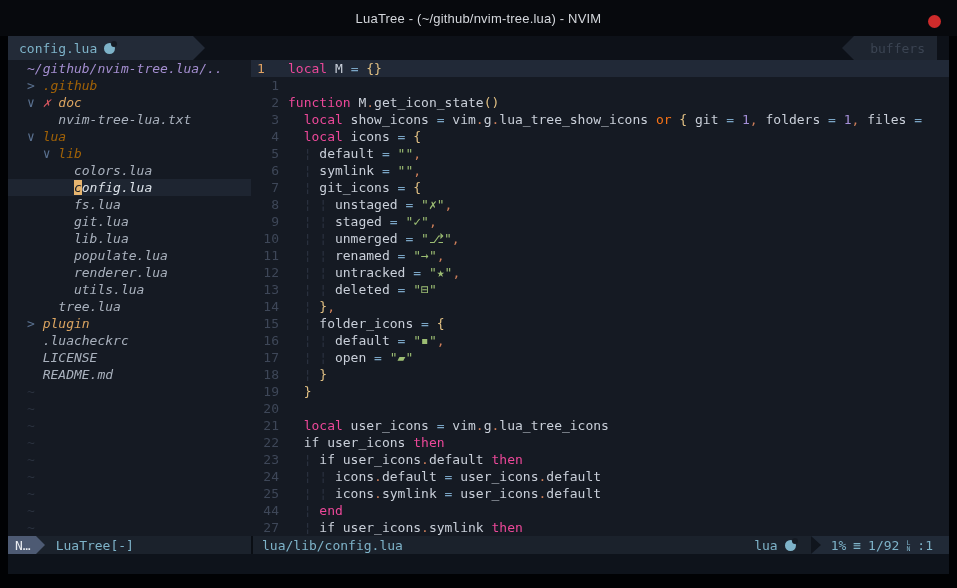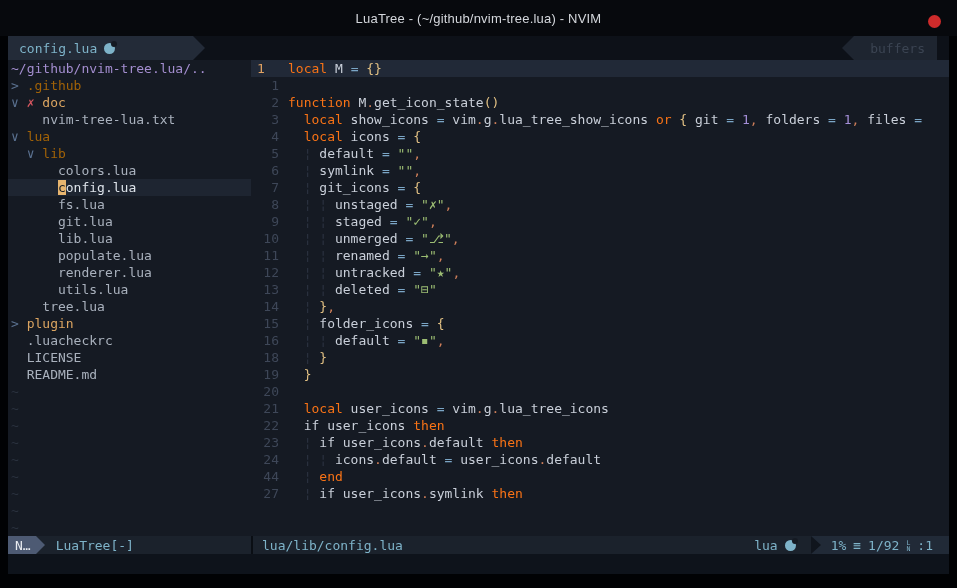--- a/index.html
+++ b/index.html
@@ -33,41 +33,41 @@
 
   .lua-icon { width:11px; height:11px; border-radius:50%; background:#7eb3c9;
               position:relative; display:inline-block; flex:none; }
   .lua-icon::after { content:""; position:absolute; right:-1px; top:-1px; width:4px; height:4px;
                      border-radius:50%; background:#151a23; box-shadow:0 0 0 1px #151a23; }
 
   
   .main { position:absolute; top:24px; left:0; width:941px; height:476px; display:flex; }
 
   .tree { width:243px; height:476px; overflow:hidden; white-space:pre; }
-  .trow { height:17px; padding-left:3px; }
+  .trow { height:17px; padding-left:19px;font-style:italic; }
   .tcur { background:#1e2531; }
   .tc-root  { color:#a48ed0; }
   .tc-dir   { color:#a16207; }
   .tc-odir  { color:#dca561;text-align:center; }
   .tc-ch    { color:#5a7190; }
   .tc-gitx  { color:#d5565f; }
   .tc-file  { color:#a9b1bd; }
   .tc-fileb { color:#dde3ea; }
   .tc-cursor{ background:#e7b56f; color:#141a24; }
   .tc-tilde { color:#2a313e; }
   .tc-fg    { color:#a9b1bd; }
 
   .editor { flex:1; height:476px; overflow:hidden; }
   .crow { display:flex; height:17px; white-space:pre; }
   .cline { background:#212937; }
   .lnum { width:22px; margin-left:6px; text-align:right; color:#3e4758; flex:none; }
   .lnum.cur { text-align:left; color:#e0a263; }
   .codetxt { margin-left:9px; }
 
-  .tk-kw { color:#f97316; }
+  .tk-kw { color:#ec4899; }
   .tk-fg { color:#c9cfd9; }
   .tk-op { color:#7ba6c6; }
   .tk-ko { color:#f97316; }
   .tk-br { color:#e2c184; }
   .tk-pu { color:#cf7f5a; }
   .tk-st { color:#9cbd73; }
   .tk-nu { color:#a48fd8; }
   .tk-ig { color:#2c3442; }
 
   
@@ -127,27 +127,29 @@
         <div class="crow"><span class="lnum">7</span><span class="codetxt"><span class="tk-fg">  </span><span class="tk-ig">¦</span><span class="tk-fg"> git_icons </span><span class="tk-op">=</span><span class="tk-br"> {</span></span></div>
         <div class="crow"><span class="lnum">8</span><span class="codetxt"><span class="tk-fg">  </span><span class="tk-ig">¦ ¦</span><span class="tk-fg"> unstaged </span><span class="tk-op">=</span><span class="tk-st"> "✗"</span><span class="tk-pu">,</span></span></div>
         <div class="crow"><span class="lnum">9</span><span class="codetxt"><span class="tk-fg">  </span><span class="tk-ig">¦ ¦</span><span class="tk-fg"> staged </span><span class="tk-op">=</span><span class="tk-st"> "✓"</span><span class="tk-pu">,</span></span></div>
         <div class="crow"><span class="lnum">10</span><span class="codetxt"><span class="tk-fg">  </span><span class="tk-ig">¦ ¦</span><span class="tk-fg"> unmerged </span><span class="tk-op">=</span><span class="tk-st"> "⎇"</span><span class="tk-pu">,</span></span></div>
         <div class="crow"><span class="lnum">11</span><span class="codetxt"><span class="tk-fg">  </span><span class="tk-ig">¦ ¦</span><span class="tk-fg"> renamed </span><span class="tk-op">=</span><span class="tk-st"> "→"</span><span class="tk-pu">,</span></span></div>
         <div class="crow"><span class="lnum">12</span><span class="codetxt"><span class="tk-fg">  </span><span class="tk-ig">¦ ¦</span><span class="tk-fg"> untracked </span><span class="tk-op">=</span><span class="tk-st"> "★"</span><span class="tk-pu">,</span></span></div>
         <div class="crow"><span class="lnum">13</span><span class="codetxt"><span class="tk-fg">  </span><span class="tk-ig">¦ ¦</span><span class="tk-fg"> deleted </span><span class="tk-op">=</span><span class="tk-st"> "⊟"</span></span></div>
         <div class="crow"><span class="lnum">14</span><span class="codetxt"><span class="tk-fg">  </span><span class="tk-ig">¦</span><span class="tk-fg"> </span><span class="tk-br">}</span><span class="tk-pu">,</span></span></div>
         <div class="crow"><span class="lnum">15</span><span class="codetxt"><span class="tk-fg">  </span><span class="tk-ig">¦</span><span class="tk-fg"> folder_icons </span><span class="tk-op">=</span><span class="tk-br"> {</span></span></div>
         <div class="crow"><span class="lnum">16</span><span class="codetxt"><span class="tk-fg">  </span><span class="tk-ig">¦ ¦</span><span class="tk-fg"> default </span><span class="tk-op">=</span><span class="tk-st"> "▪"</span><span class="tk-pu">,</span></span></div>
+        <div class="crow"><span class="lnum">17</span><span class="codetxt"><span class="tk-fg">  </span><span class="tk-ig">¦ ¦</span><span class="tk-fg"> open </span><span class="tk-op">=</span><span class="tk-st"> "▰"</span></span></div>
         <div class="crow"><span class="lnum">18</span><span class="codetxt"><span class="tk-fg">  </span><span class="tk-ig">¦</span><span class="tk-fg"> </span><span class="tk-br">}</span></span></div>
         <div class="crow"><span class="lnum">19</span><span class="codetxt"><span class="tk-fg">  </span><span class="tk-br">}</span></span></div>
         <div class="crow"><span class="lnum">20</span><span class="codetxt"></span></div>
         <div class="crow"><span class="lnum">21</span><span class="codetxt"><span class="tk-fg">  </span><span class="tk-kw">local</span><span class="tk-fg"> user_icons </span><span class="tk-op">=</span><span class="tk-fg"> vim</span><span class="tk-pu">.</span><span class="tk-fg">g</span><span class="tk-pu">.</span><span class="tk-fg">lua_tree_icons</span></span></div>
         <div class="crow"><span class="lnum">22</span><span class="codetxt"><span class="tk-fg">  if user_icons </span><span class="tk-kw">then</span></span></div>
         <div class="crow"><span class="lnum">23</span><span class="codetxt"><span class="tk-fg">  </span><span class="tk-ig">¦</span><span class="tk-fg"> if user_icons</span><span class="tk-pu">.</span><span class="tk-fg">default </span><span class="tk-kw">then</span></span></div>
         <div class="crow"><span class="lnum">24</span><span class="codetxt"><span class="tk-fg">  </span><span class="tk-ig">¦ ¦</span><span class="tk-fg"> icons</span><span class="tk-pu">.</span><span class="tk-fg">default </span><span class="tk-op">=</span><span class="tk-fg"> user_icons</span><span class="tk-pu">.</span><span class="tk-fg">default</span></span></div>
+        <div class="crow"><span class="lnum">25</span><span class="codetxt"><span class="tk-fg">  </span><span class="tk-ig">¦ ¦</span><span class="tk-fg"> icons</span><span class="tk-pu">.</span><span class="tk-fg">symlink </span><span class="tk-op">=</span><span class="tk-fg"> user_icons</span><span class="tk-pu">.</span><span class="tk-fg">default</span></span></div>
         <div class="crow"><span class="lnum">44</span><span class="codetxt"><span class="tk-fg">  </span><span class="tk-ig">¦</span><span class="tk-fg"> </span><span class="tk-kw">end</span></span></div>
         <div class="crow"><span class="lnum">27</span><span class="codetxt"><span class="tk-fg">  </span><span class="tk-ig">¦</span><span class="tk-fg"> if user_icons</span><span class="tk-pu">.</span><span class="tk-fg">symlink </span><span class="tk-kw">then</span></span></div>
       </div>
   </div>
 
   <div class="statusline">
     <div class="sl-left">
       <span class="mode-badge">N…</span>
       <span class="sl-plugin">LuaTree[-]</span>
     </div>

